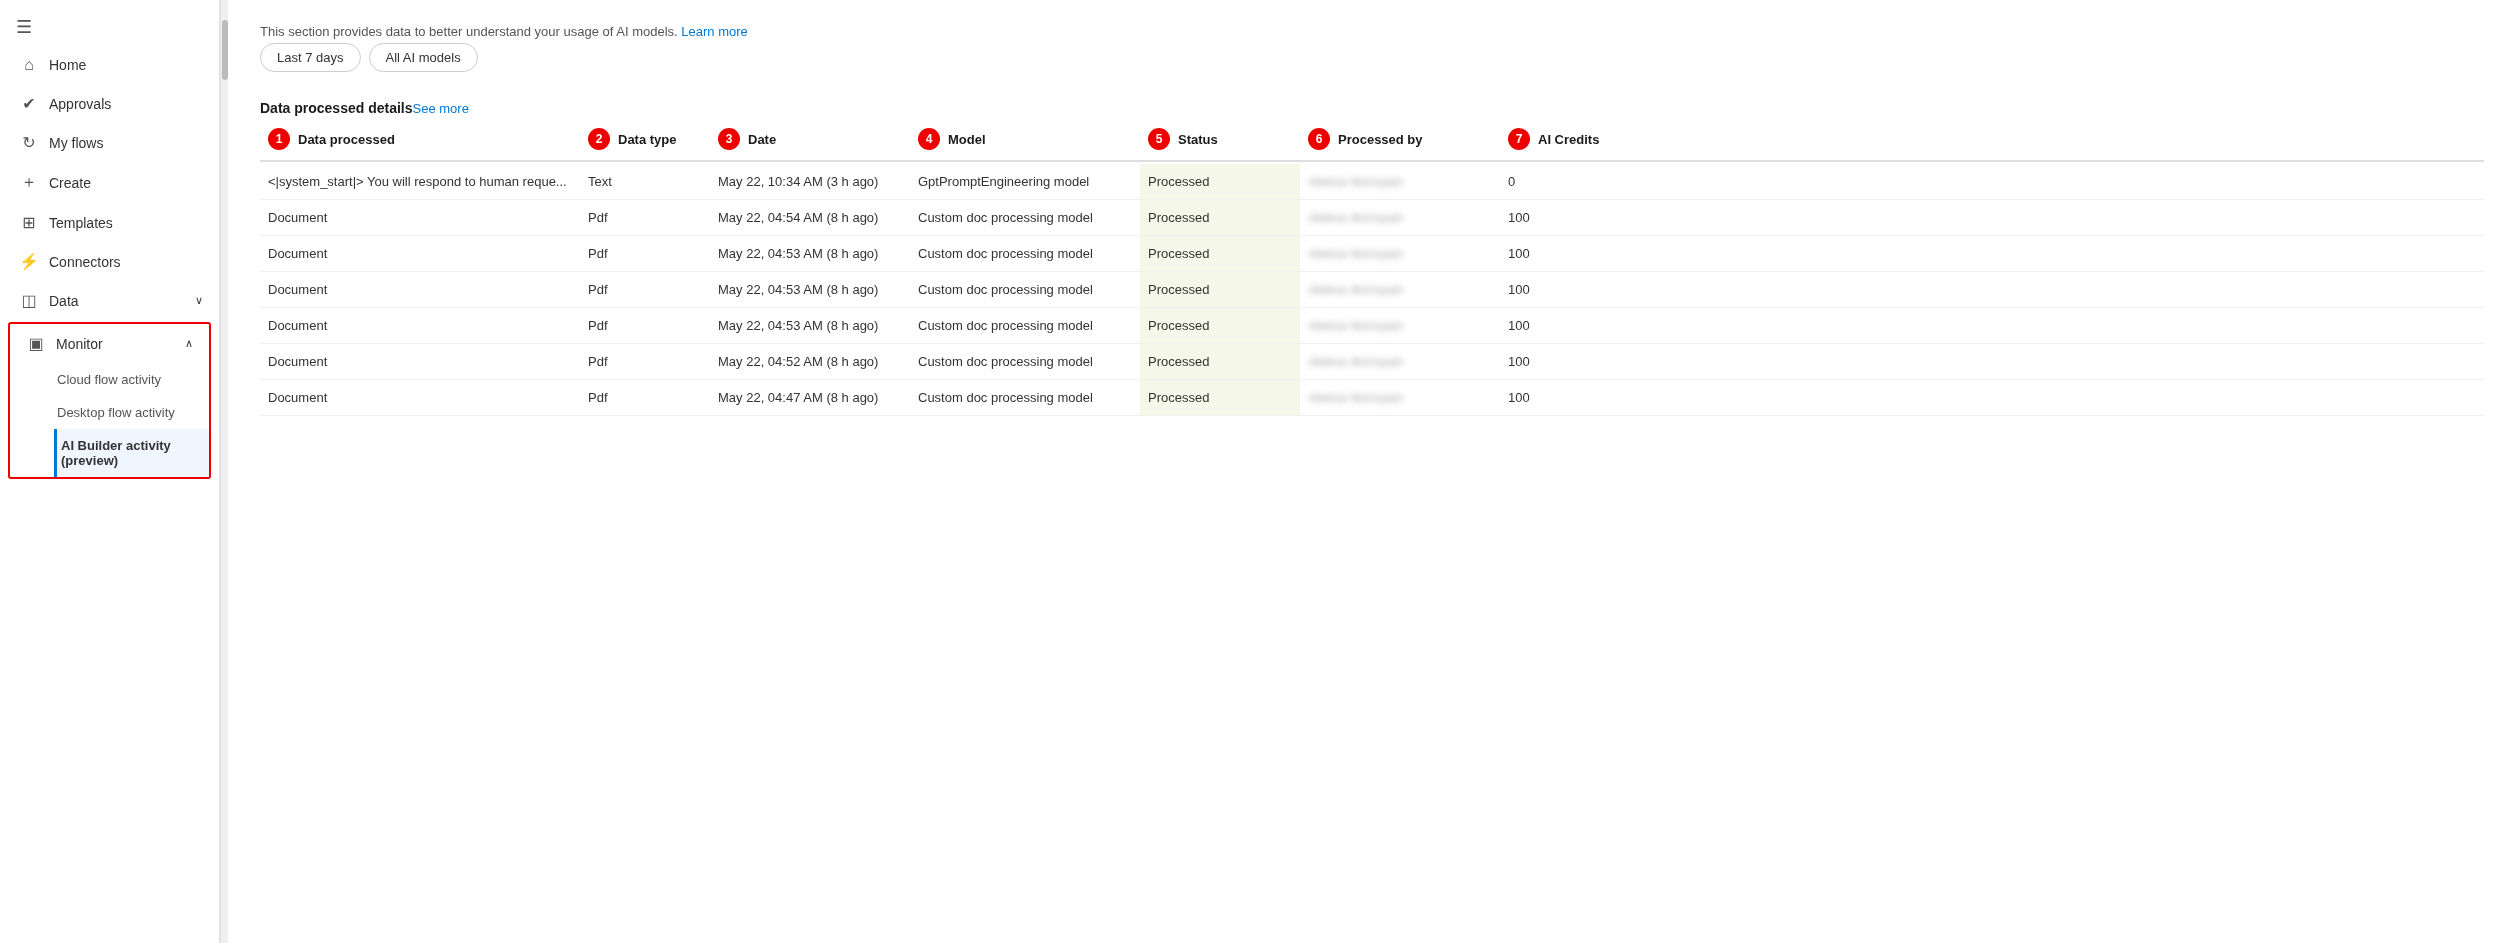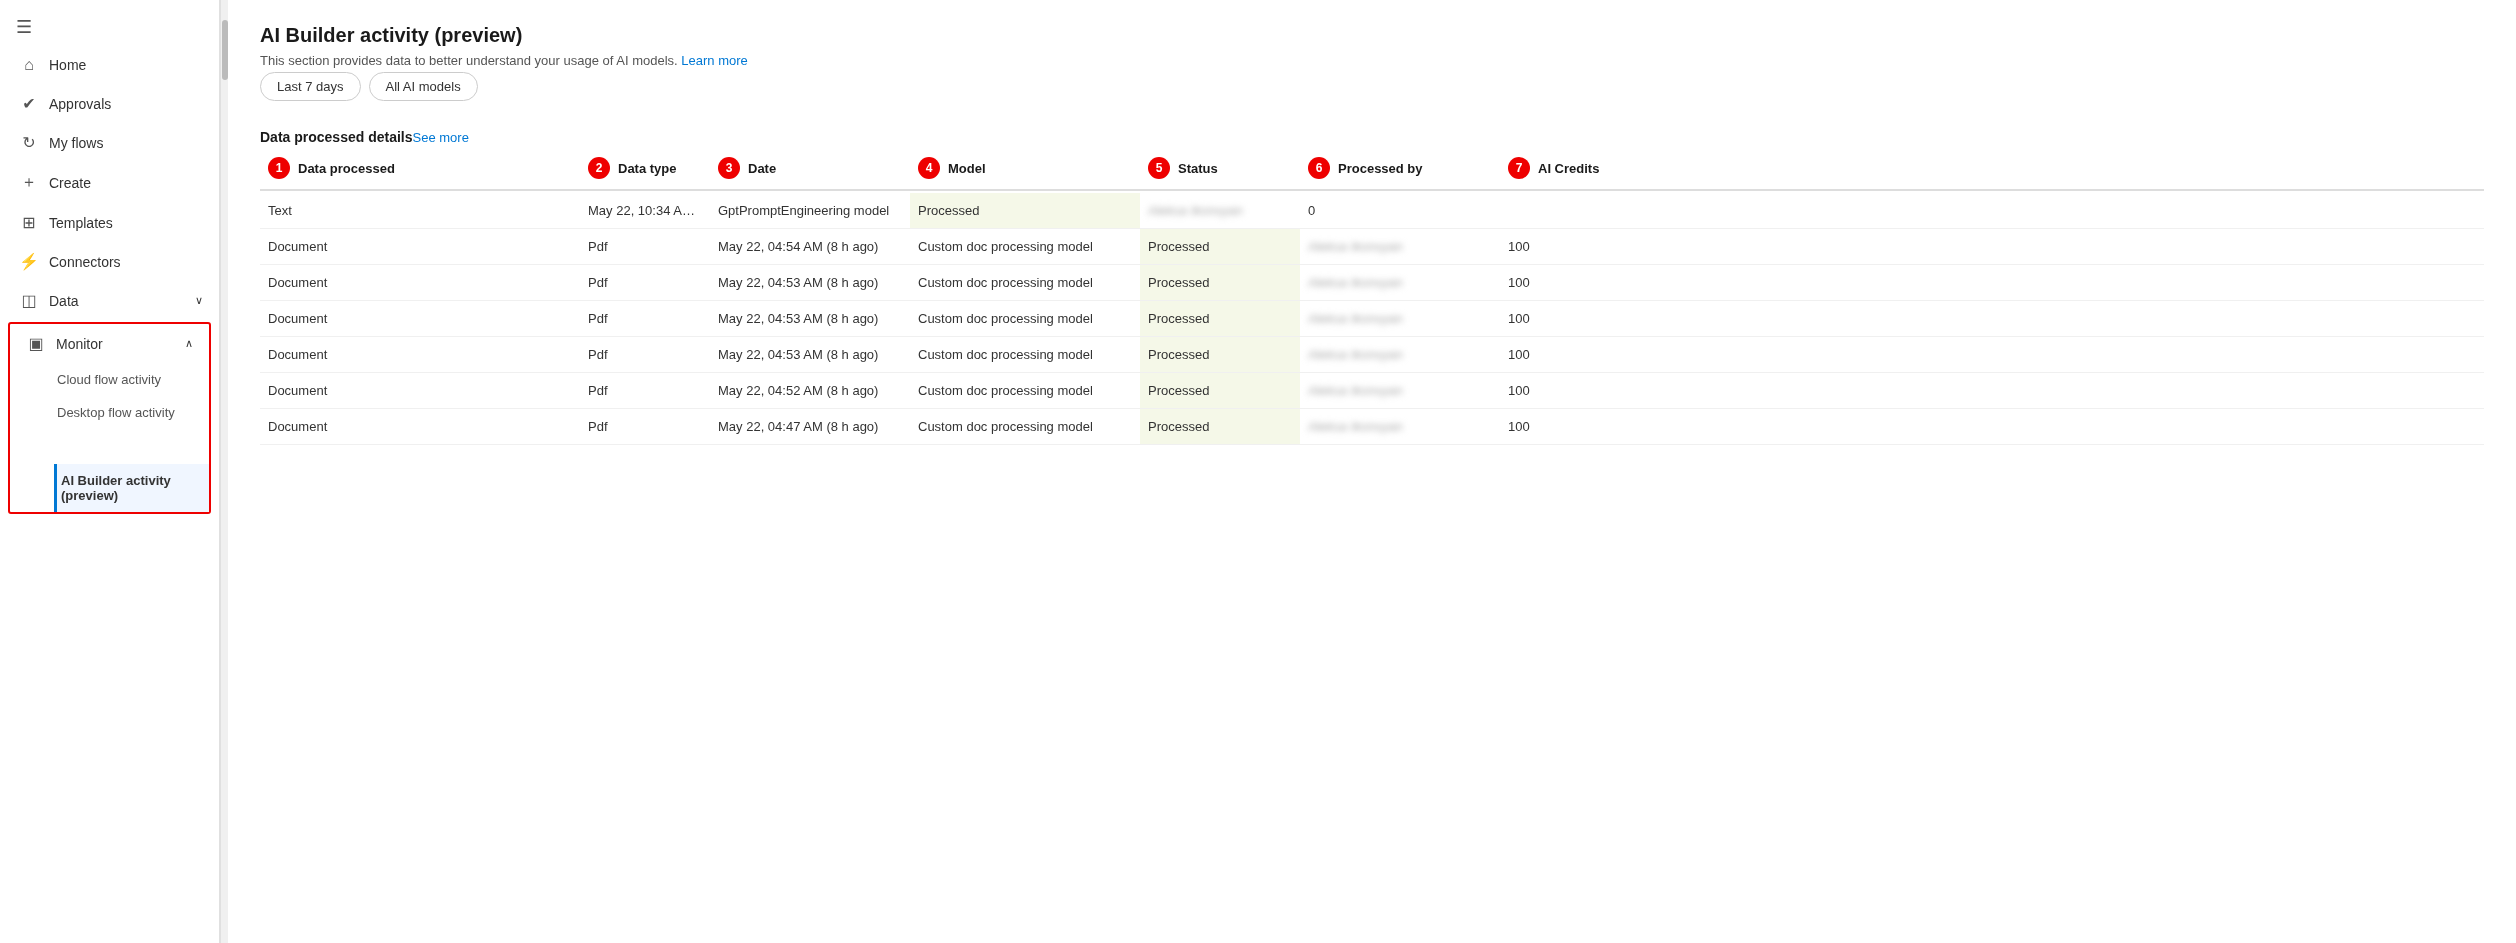--- a/index.html
+++ b/index.html
@@ -43,21 +43,20 @@
       color: #555;
       font-size: 13px;
       border-left: 3px solid transparent;
     }
     .sidebar-sub-item.active-ai {
       border-left: 3px solid #0078d4;
       background: #f0f6ff;
       color: #333;
       font-weight: 600;
       padding-left: 4px;
-      margin-top: 35px;
     }
     .sidebar-section-box {
       border: 2px solid #e00;
       border-radius: 3px;
       margin: 2px 8px;
     }
     .monitor-row {
       display: flex;
       align-items: center;
       justify-content: space-between;
@@ -251,21 +250,20 @@
       </div>
     </div>
   </div>
 </nav>
 
 <div style="width:8px; background:#f0f0f0; border-left:1px solid #e0e0e0; position:relative;">
   <div style="width:6px; height:60px; background:#bbb; border-radius:3px; margin:20px auto;"></div>
 </div>
 
 <main class="main">
-  <h1 class="page-title">AI Builder activity (preview)</h1>
   <p class="page-subtitle">
     <span>This section provides data to better understand your usage of AI models.</span>
     <a href="#">Learn more</a>
   </p>
 
   <div class="filter-pills">
     <button class="pill">Last 7 days</button>
     <button class="pill">All AI models</button>
   </div>
 
@@ -301,20 +299,21 @@
         <span>Processed by</span>
       </div>
       <div class="col-header">
         <span class="col-num-badge">7</span>
         <span>AI Credits</span>
       </div>
     </div>
 
     <div id="table-body">
         <div class="table-row">
+      <div class="table-cell">&lt;|system_start|&gt; You will respond to human reque...</div>
       <div class="table-cell">Text</div>
       <div class="table-cell">May 22, 10:34 AM (3 h ago)</div>
       <div class="table-cell">GptPromptEngineering model</div>
       <div class="table-cell status-cell">Processed</div>
       <div class="table-cell processed-by-cell">Aleksa Ikonvyan</div>
       <div class="table-cell">0</div>
     </div>
         <div class="table-row">
       <div class="table-cell">Document</div>
       <div class="table-cell">Pdf</div>

